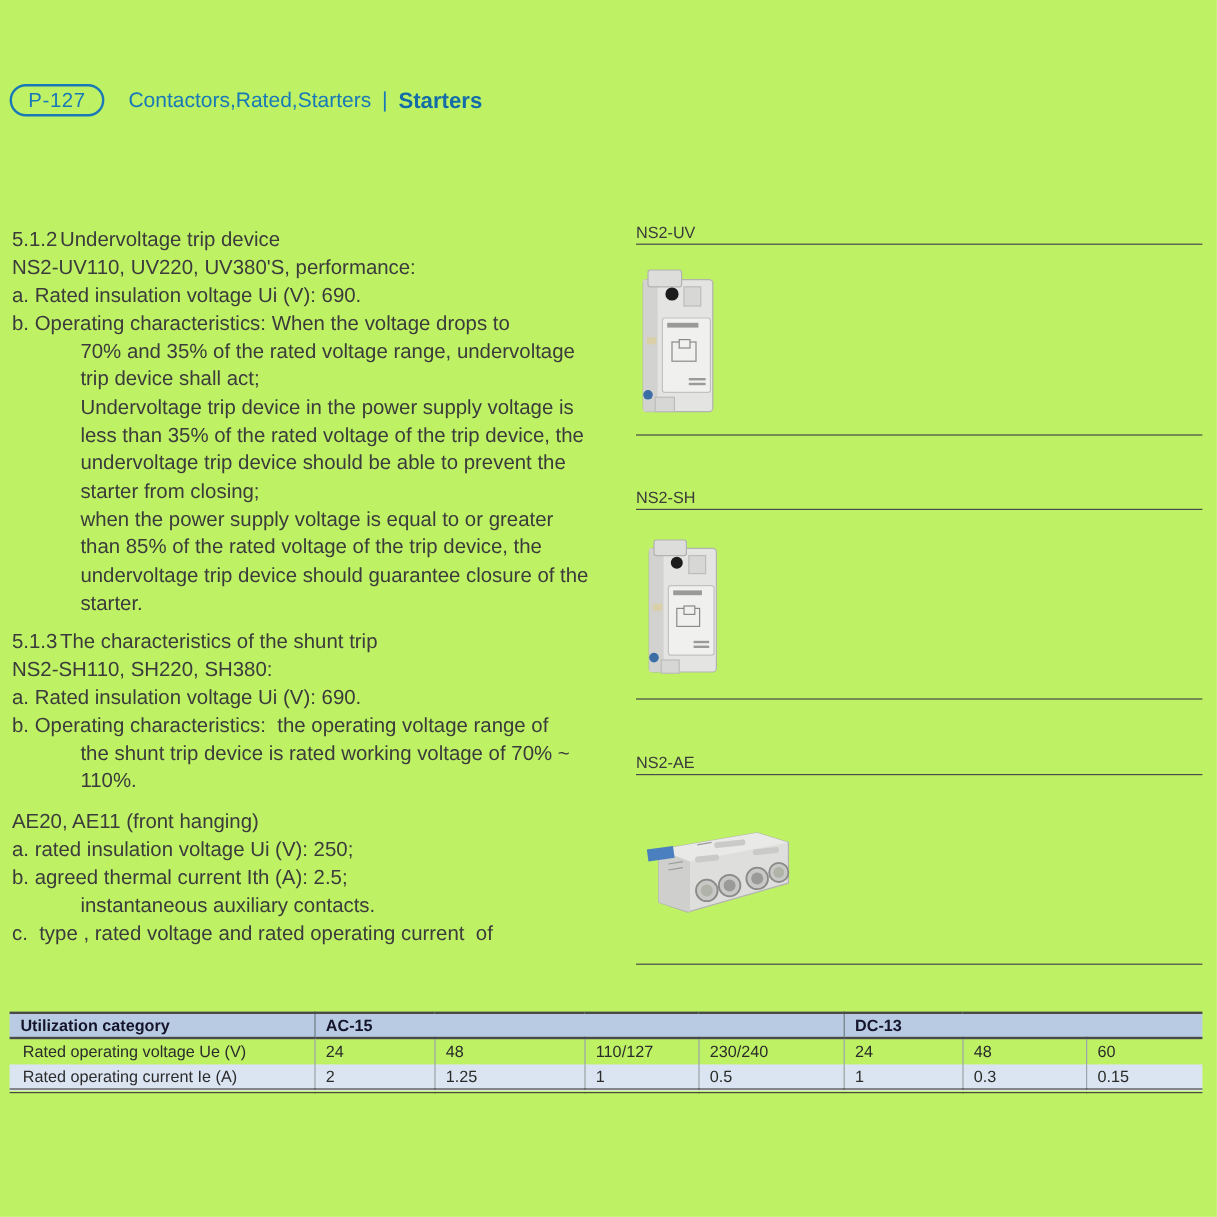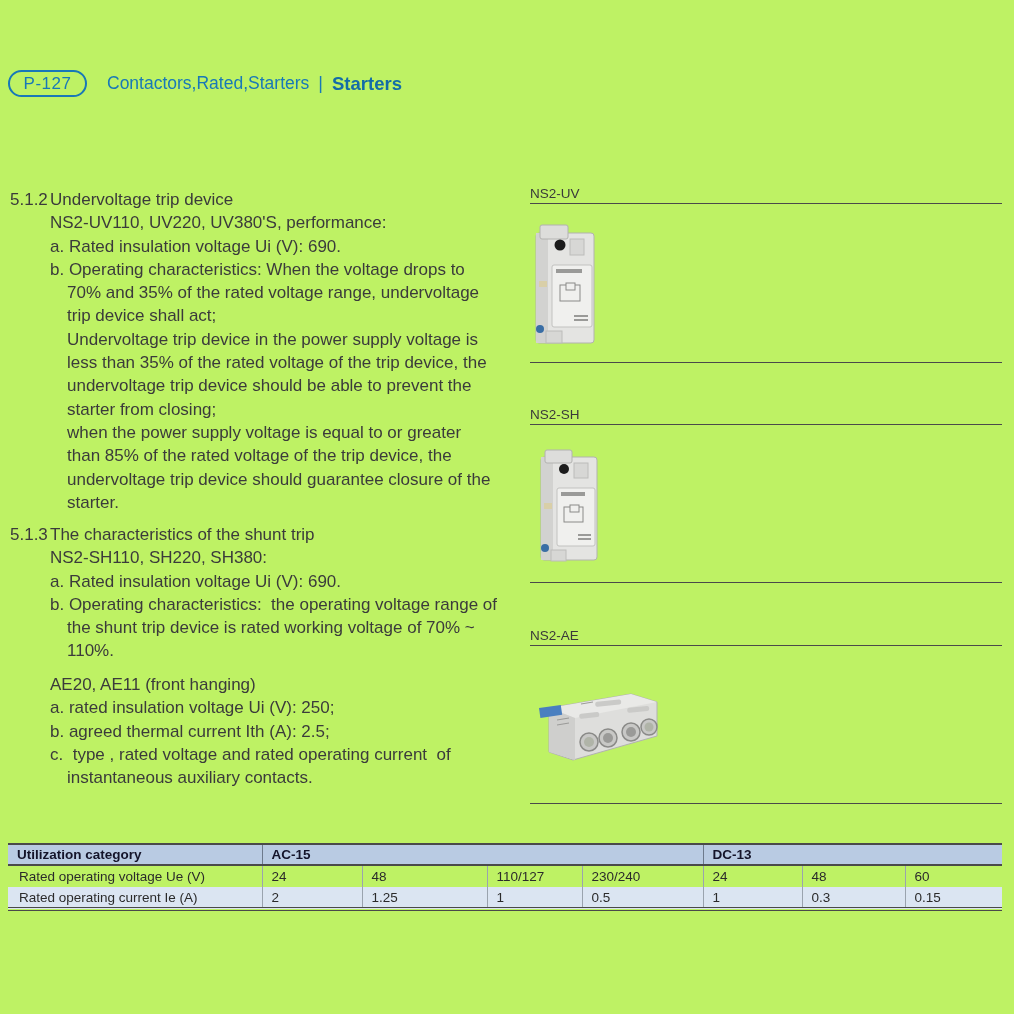--- a/index.html
+++ b/index.html
@@ -12,21 +12,21 @@
            width:79px; height:27px; border:2px solid #1878b8; border-radius:14px;
            color:#1878b8; font-size:17px; letter-spacing:0.5px; }
   .crumb { margin-left:20px; color:#1878b8; font-size:17.5px; }
   .crumb-sep { margin:0 9px; color:#1878b8; font-size:18px; }
   .crumb-bold { color:#136ca8; font-size:18.5px; font-weight:bold; }
 
   
   .section { position:absolute; left:10px; width:532px; color:#3b3b3b; }
   .line { line-height:23.3px; font-size:17px; white-space:pre; }
   .sec-num { display:inline-block; width:40px; }
-  .ind1 { margin-left:40px; }
+  .ind1 { }
   .ind2 { margin-left:57px; }
 
   
   .prod-label { position:absolute; left:530px; width:472px; 
                 font-size:13.5px; color:#3a3a3a; }
   .rule { position:absolute; left:530px; width:472px; height:1px; background:#4a4a4a; }
   .prod-img { position:absolute; }
 
   
   #spec-table { position:absolute; left:8px; top:843px; width:994px;
@@ -76,22 +76,22 @@
     <div class="line ind1">a. Rated insulation voltage Ui (V): 690.</div>
     <div class="line ind1">b. Operating characteristics:  the operating voltage range of</div>
     <div class="line ind2">the shunt trip device is rated working voltage of 70% ~</div>
     <div class="line ind2">110%.</div>
   </div>
 
   <div class="section" style="top:673px">
     <div class="line ind1">AE20, AE11 (front hanging)</div>
     <div class="line ind1">a. rated insulation voltage Ui (V): 250;</div>
     <div class="line ind1">b. agreed thermal current Ith (A): 2.5;</div>
+    <div class="line ind2">instantaneous auxiliary contacts.</div>
     <div class="line ind1">c.  type , rated voltage and rated operating current  of</div>
-    <div class="line ind2">instantaneous auxiliary contacts.</div>
   </div>
 
   <div class="prod-label" style="top:186px">NS2-UV</div>
   <div class="rule" style="top:203px"></div>
 
   <svg class="prod-img" style="left:530px; top:223px" width="73" height="124" viewBox="0 0 73 124">
     <rect x="6" y="10" width="58" height="110" rx="3" fill="#e4e4e2" stroke="#b2b2b0" stroke-width="1"></rect>
     <rect x="6" y="10" width="12" height="110" fill="#d2d2d0"></rect>
     <rect x="10" y="2" width="28" height="14" rx="2" fill="#dddddb" stroke="#b2b2b0" stroke-width="1"></rect>
     <rect x="40" y="16" width="14" height="16" fill="#d7d7d5" stroke="#bcbcba" stroke-width="1"></rect>

